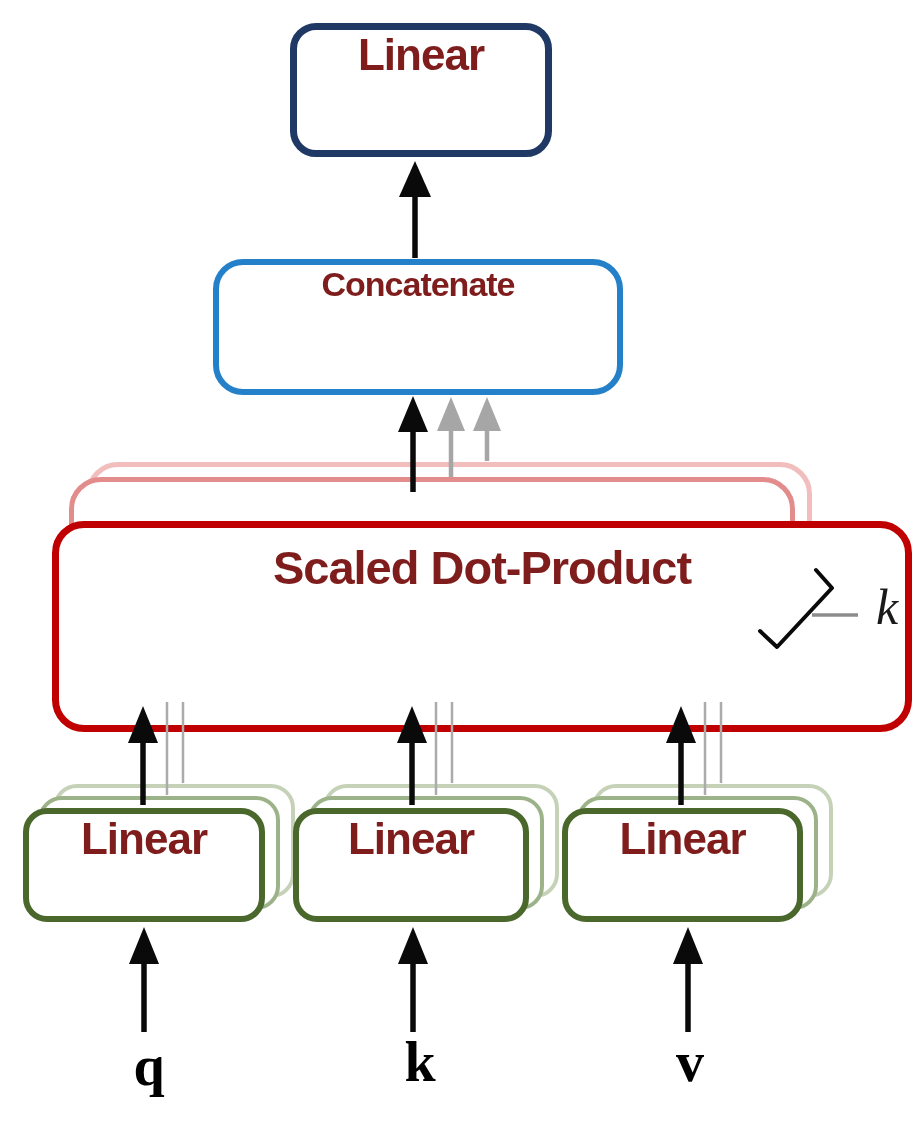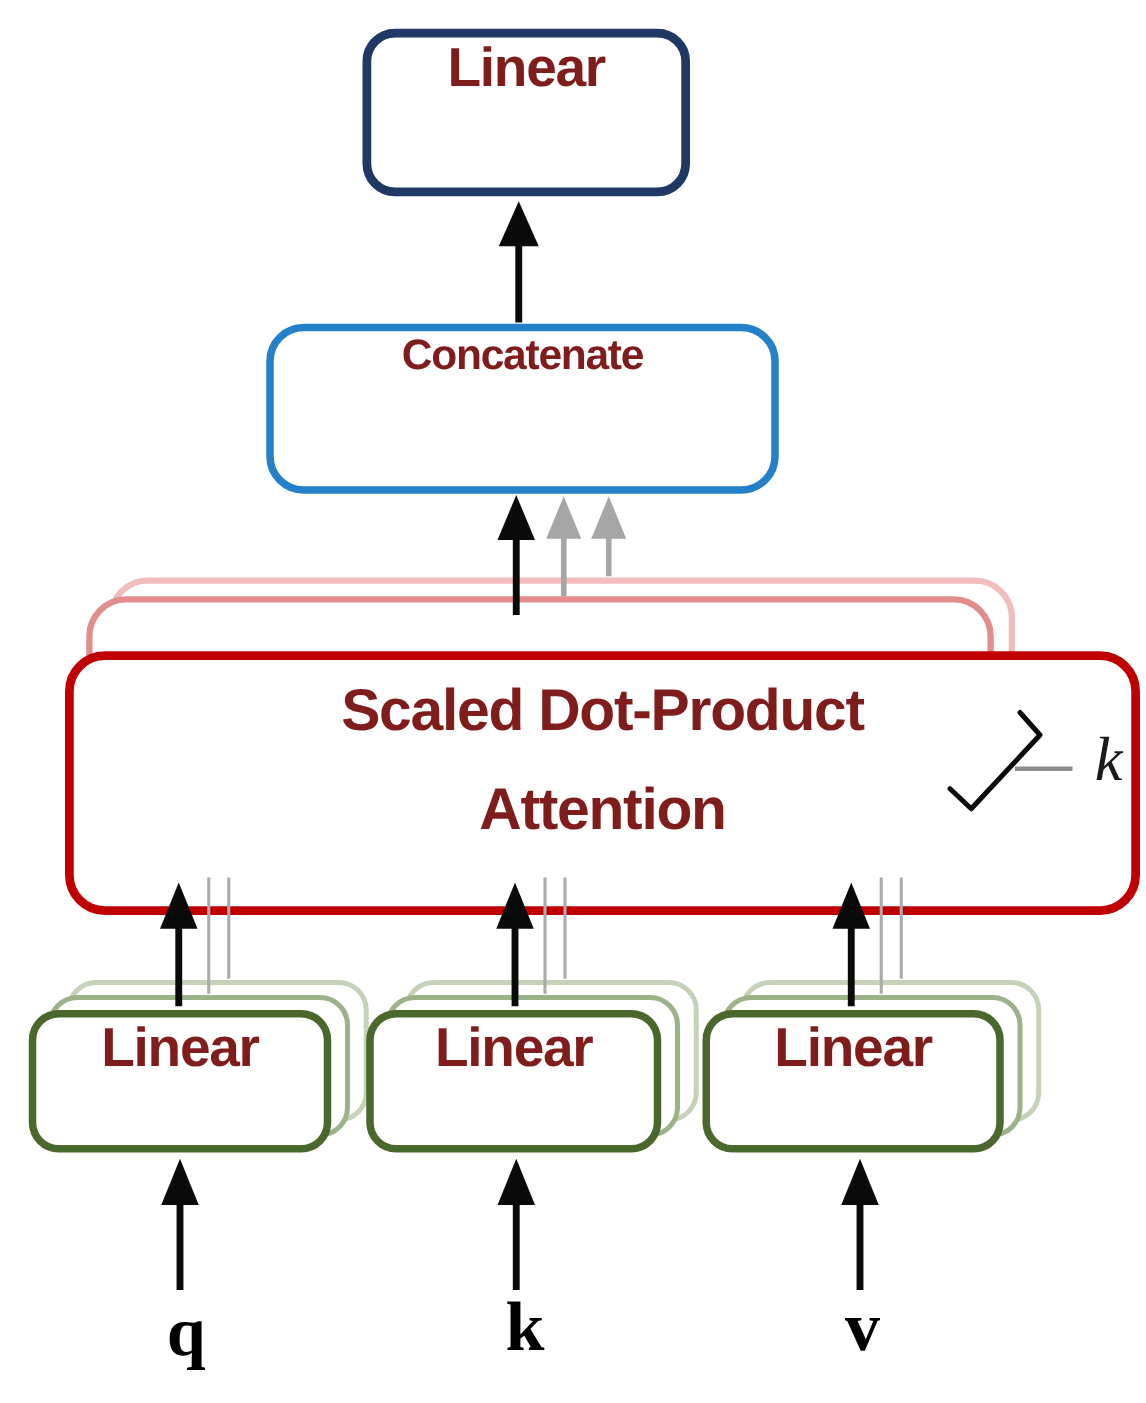--- a/index.html
+++ b/index.html
@@ -116,21 +116,20 @@
   </div>
 
   <div class="box box-concatenate">
     <span>Concatenate</span>
   </div>
 
   <div class="att-copy att-copy2"></div>
   <div class="att-copy att-copy1"></div>
   <div class="box box-attention">
     <span>Scaled Dot-Product</span>
-    <span>Attention</span>
   </div>
 
   <div class="lin-copy lin-copy2" style="left:53px; top:784px; width:242px;"></div>
   <div class="lin-copy lin-copy1" style="left:38px; top:796px; width:242px;"></div>
   <div class="box box-linear" style="left:23px; width:242px;">
     <span>Linear</span>
   </div>
 
   <div class="lin-copy lin-copy2" style="left:323px; top:784px; width:236px;"></div>
   <div class="lin-copy lin-copy1" style="left:308px; top:796px; width:236px;"></div>

